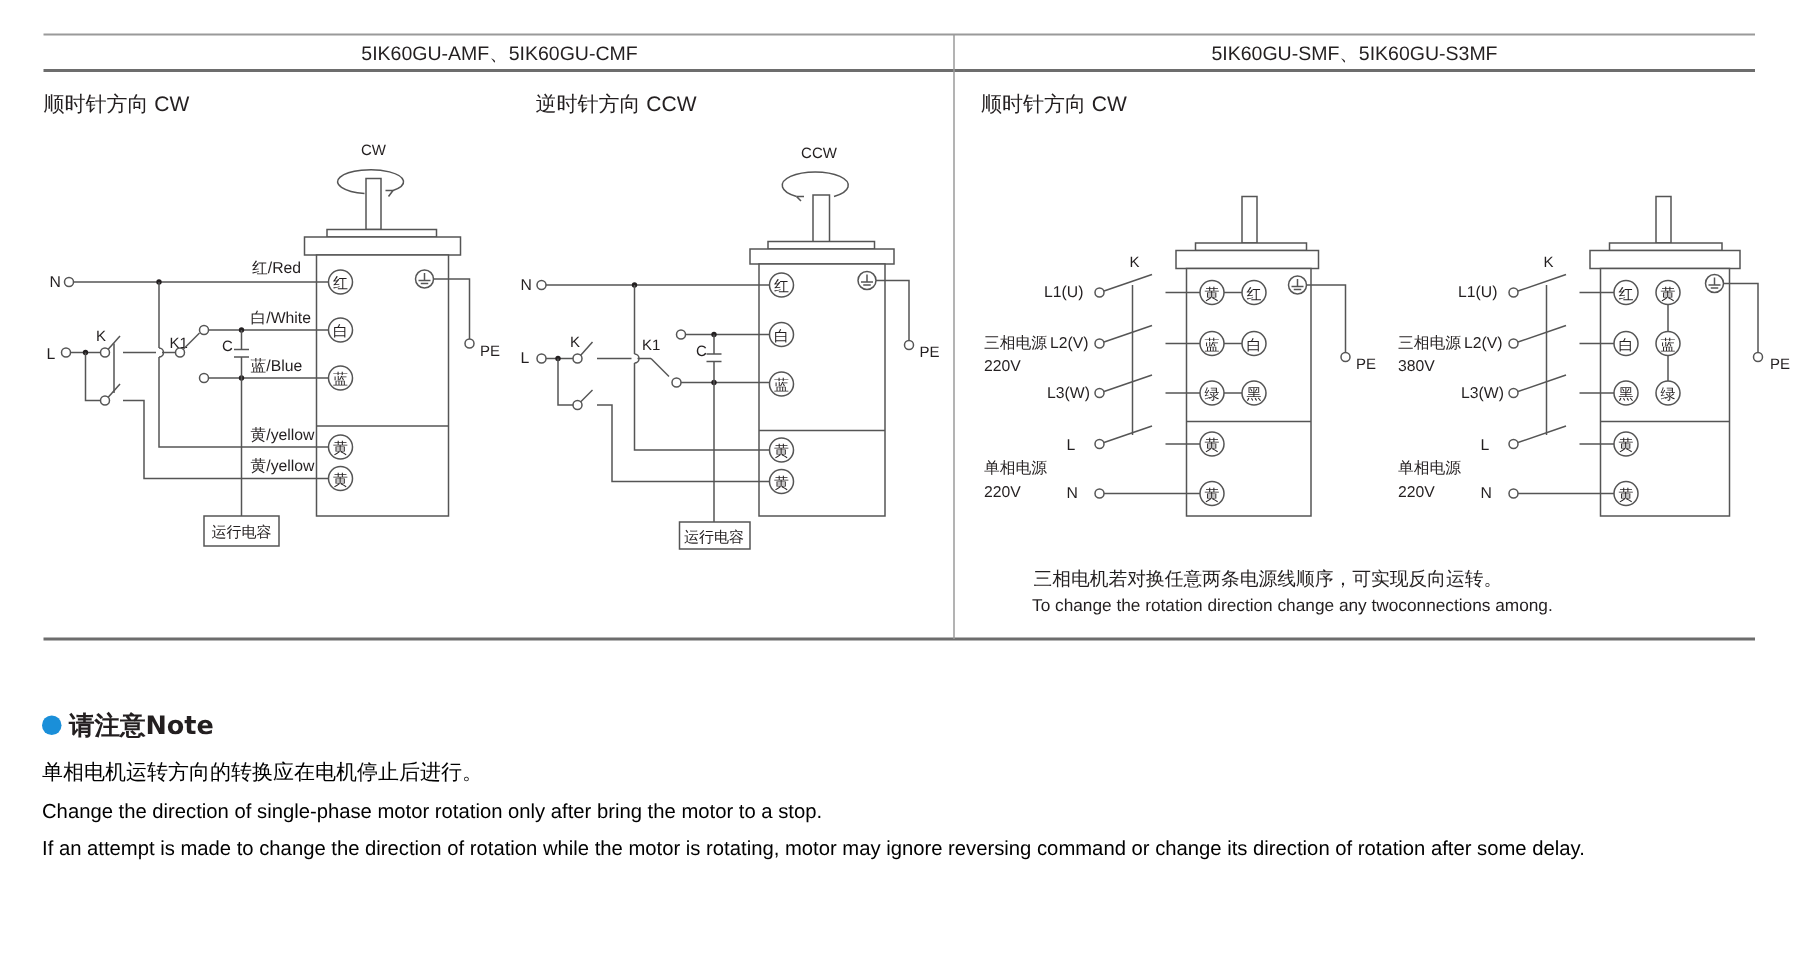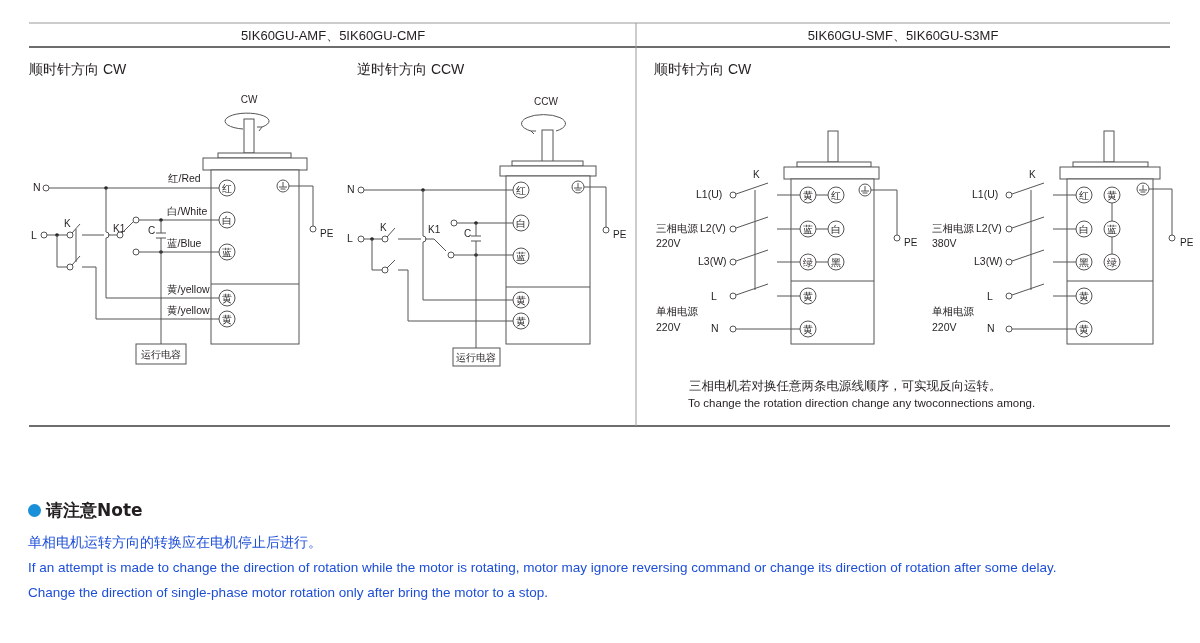--- a/index.html
+++ b/index.html
@@ -12,24 +12,24 @@
   .lbl { font-size: 10.5px; }
   .tinylbl { font-size: 10px; }
   .term { font-size: 10px; }
   .wire { stroke: #555; stroke-width: 1; fill: none; }
   .box  { stroke: #555; stroke-width: 1; fill: #fff; }
   .rule-thin { stroke: #9a9a9a; stroke-width: 1.2; }
   .rule-thick { stroke: #6d6d6d; stroke-width: 2; }
   .vdiv { stroke: #9a9a9a; stroke-width: 1; }
   .dot { fill: #231f20; }
   .opencircle { fill: #fff; stroke: #555; stroke-width: 1; }
-  #note { position: absolute; left: 28px; top: 499px; width: 1160px; }
+  #note { position: absolute; left: 28px; top: 472px; width: 1160px; }
   .note-title { display: flex; align-items: center; font-weight: bold; font-size: 17px; margin-bottom: 8px; }
   .note-bullet { width: 13px; height: 13px; border-radius: 50%; margin-right: 5px; display: inline-block; }
-  .note-line { font-size: 14px; line-height: 25px; white-space: nowrap; color: #1d4ed8; }
+  .note-line { font-size: 14px; line-height: 25px; white-space: nowrap; color: #000000; }
   .note-line.en { font-family: "Liberation Sans", sans-serif; font-size: 13.5px; }
 </style>
 </head>
 <body>
 
 <svg id="diagram" viewBox="0 0 1200 450" xmlns="http://www.w3.org/2000/svg">
 
   <line class="rule-thin" x1="29" y1="23" x2="1170" y2="23"></line>
   <line class="rule-thick" x1="29" y1="47" x2="1170" y2="47"></line>
   <line class="rule-thick" x1="29" y1="426" x2="1170" y2="426"></line>
@@ -382,15 +382,15 @@
   <text class="lbl" style="font-size:12.5px" x="689" y="390">三相电机若对换任意两条电源线顺序，可实现反向运转。</text>
   <text class="lbl" style="font-size:11.5px" x="688" y="407">To change the rotation direction change any twoconnections among.</text>
 </svg>
 
 <div id="note">
   <div class="note-title">
     <span class="note-bullet" id="note-bullet" style="background: rgb(26, 143, 217);"></span>
     <span>请注意Note</span>
   </div>
   <div class="note-line">单相电机运转方向的转换应在电机停止后进行。</div>
+  <div class="note-line en">Change the direction of single-phase motor rotation only after bring the motor to a stop.</div>
   <div class="note-line en">If an attempt is made to change the direction of rotation while the motor is rotating, motor may ignore reversing command or change its direction of rotation after some delay.</div>
-  <div class="note-line en">Change the direction of single-phase motor rotation only after bring the motor to a stop.</div>
 </div>
 
 </body></html>

